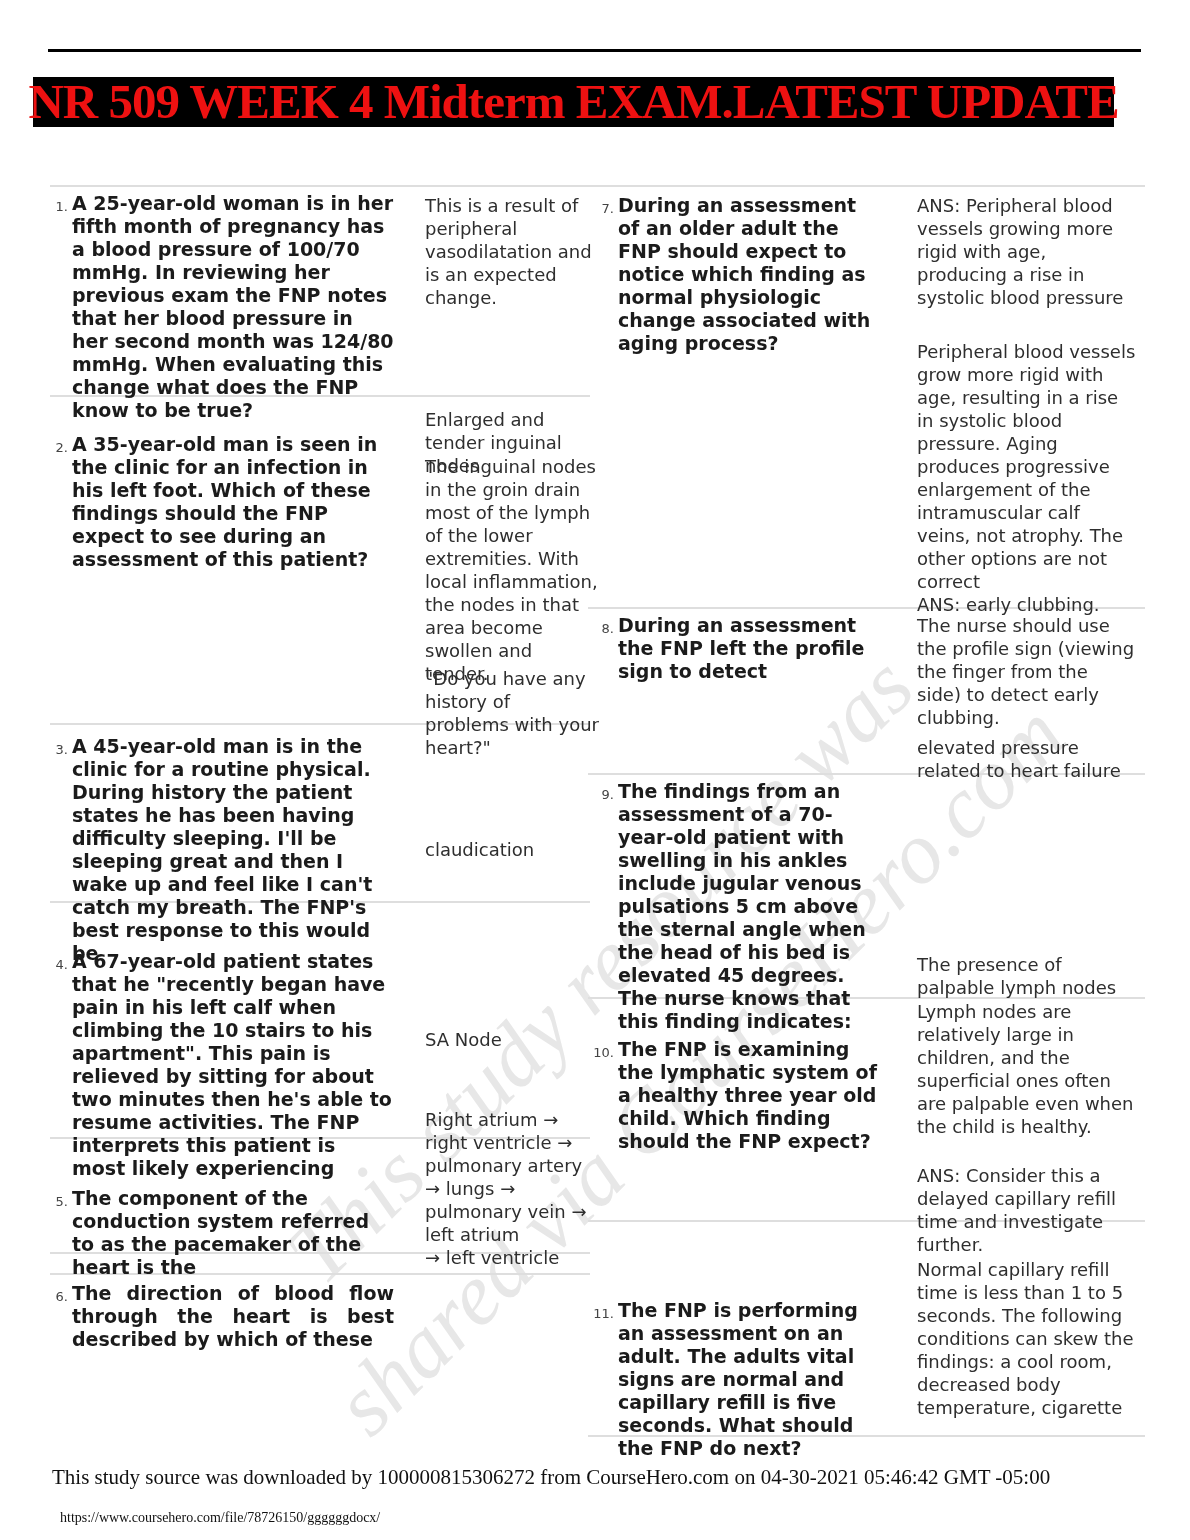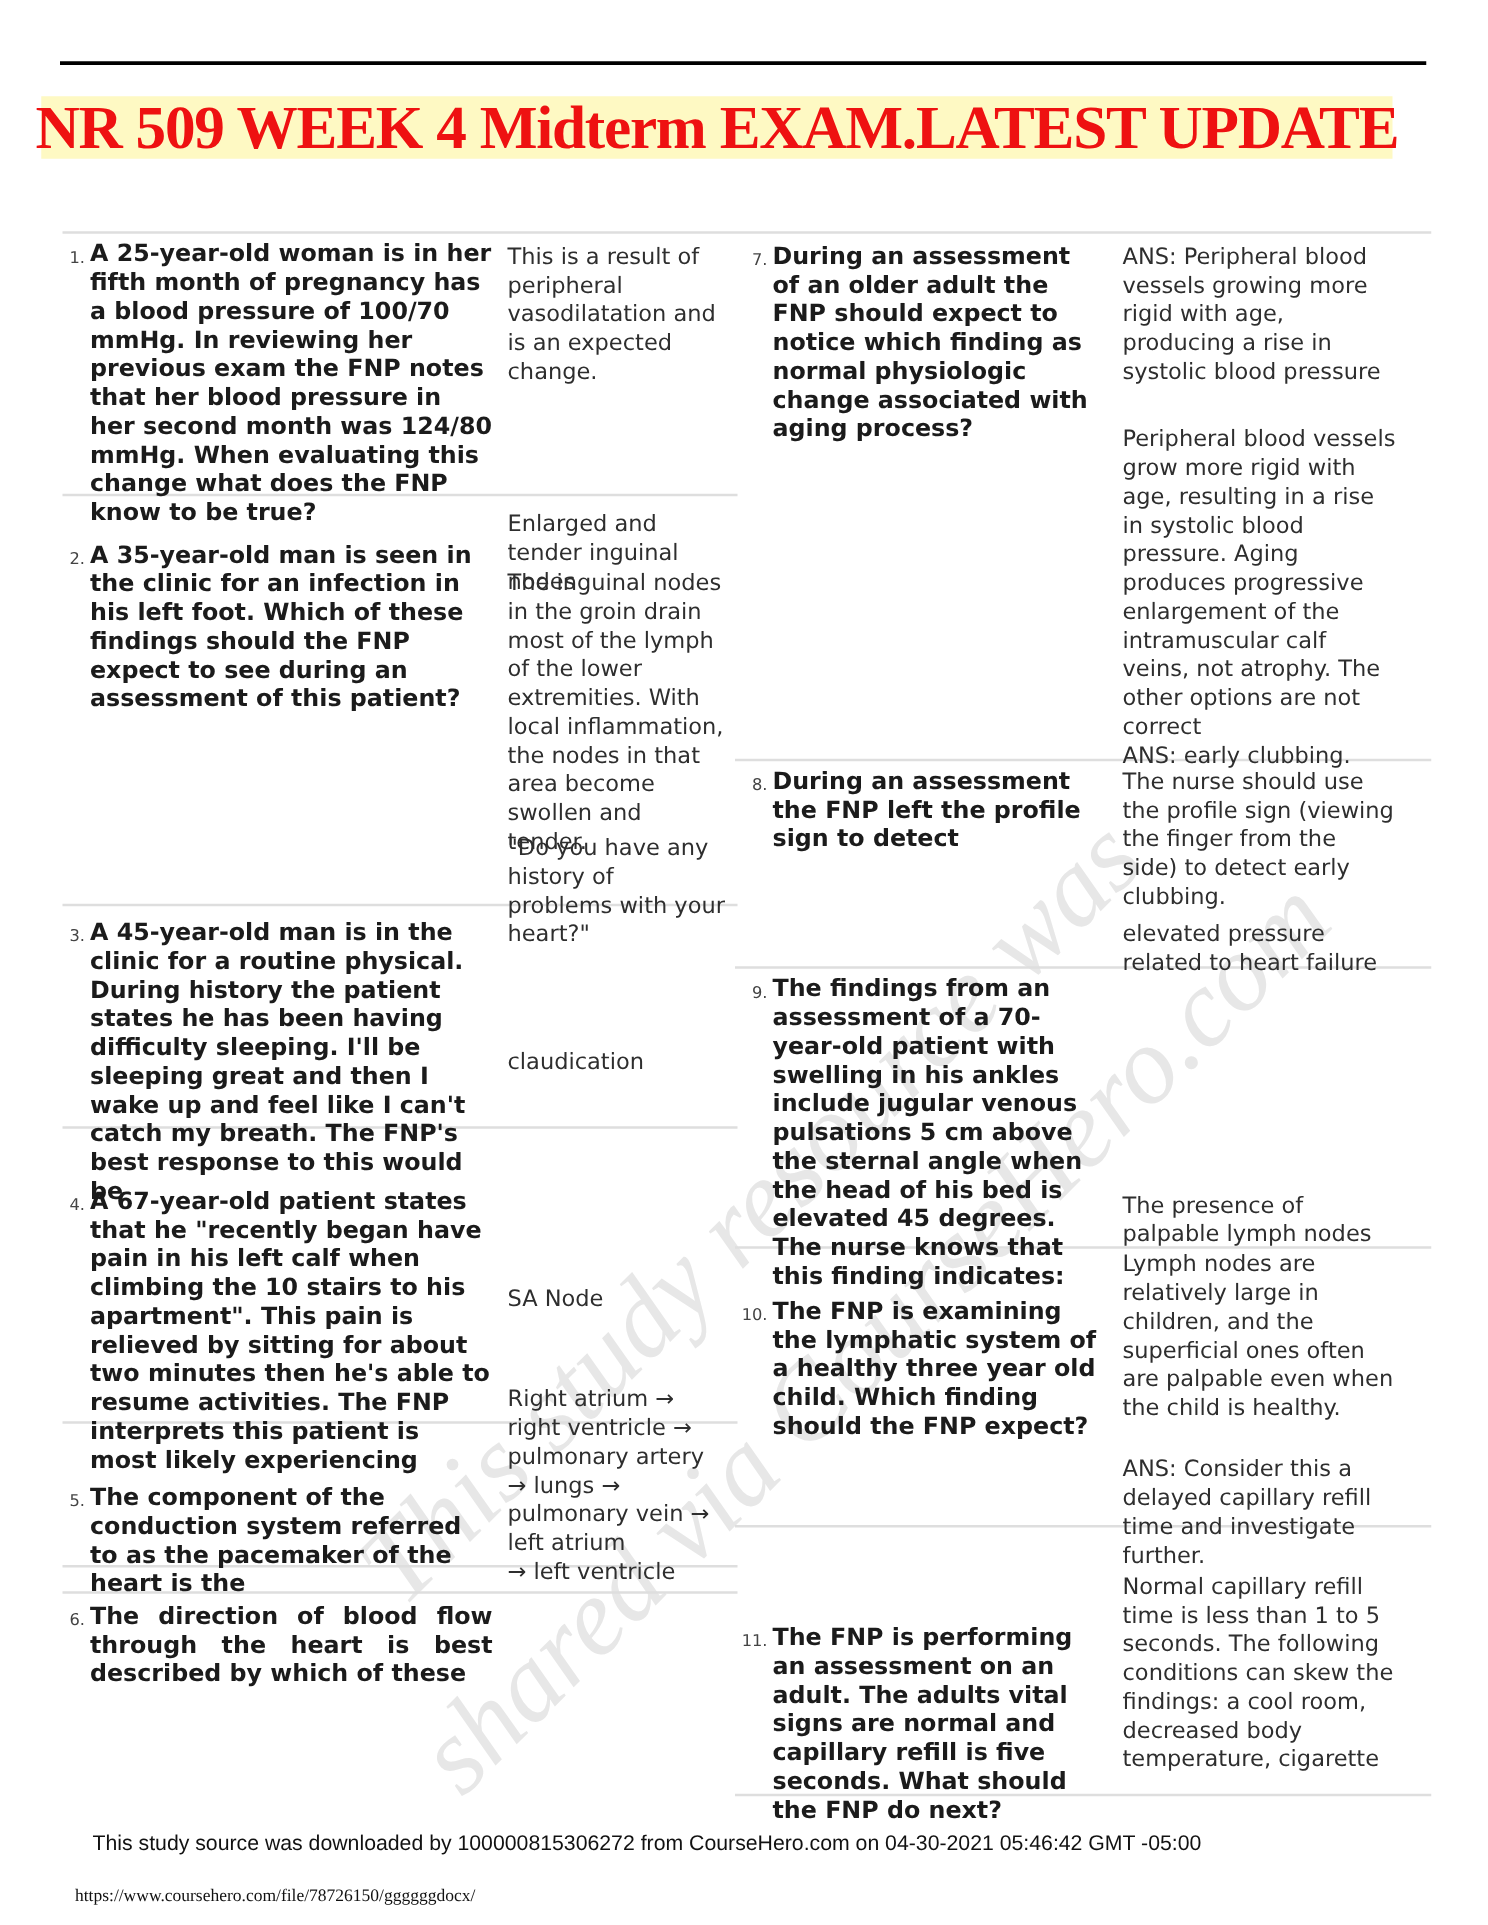--- a/index.html
+++ b/index.html
@@ -4,21 +4,21 @@
 <style>
   html,body{margin:0;padding:0;}
   body{
     width:1190px;height:1540px;position:relative;background:#ffffff;
     font-family:"DejaVu Sans",sans-serif;overflow:hidden;
   }
   
   .top-rule{position:absolute;left:48px;top:49px;width:1093px;height:3px;background:#000;}
   .title-banner{
     position:absolute;left:33px;top:77px;width:1081px;height:50px;
-    background:#fef9c3;display:flex;align-items:center;justify-content:center;
+    background:#000000;display:flex;align-items:center;justify-content:center;
   }
   .title-banner span{
     font-family:"Liberation Serif",serif;font-weight:700;font-size:49px;
     color:#ee1111;white-space:nowrap;letter-spacing:-1px;line-height:50px;
   }
   
   .watermark{
     position:absolute;left:650px;top:1020px;z-index:0;
     transform:translate(-50%,-50%) rotate(-45deg);
     font-family:"Liberation Serif",serif;font-style:italic;
@@ -32,29 +32,29 @@
   .hline.rhalf{left:588px;width:557px;}
   
   .q{position:absolute;z-index:2;font-weight:700;font-size:19px;line-height:23px;color:#1b1b1b;}
   .q .qnum{
     position:absolute;left:-30px;top:3px;width:26px;text-align:right;
     font-weight:400;font-size:13px;color:#444;
   }
   .q .qtext{display:block;}
   .colL .q{left:72px;width:322px;}
   .colR .q{left:618px;width:265px;}
-  .ans{position:absolute;z-index:2;font-weight:400;font-size:18px;line-height:23px;color:#2e2e2e;}
+  .ans{position:absolute;z-index:2;font-weight:400;font-size:18px;line-height:23px;color:#2e2e2e;margin-left:19px;}
   .colA .ans{left:406px;width:174px;}
   .colB .ans{left:898px;width:220px;}
   .justify .qtext{text-align:justify;}
   .pre{white-space:pre-line;}
   
   .footer-note{
-    position:absolute;left:74px;top:1465px;z-index:2;
-    font-family:Liberation Sans, sans-serif;font-size:17px;color:#111;white-space:nowrap;
+    position:absolute;left:52px;top:1465px;z-index:2;
+    font-family:Liberation Serif, serif;font-size:21px;color:#111;white-space:nowrap;
   }
   .footer-url{
     position:absolute;left:60px;top:1510px;z-index:2;
     font-family:"Liberation Serif",serif;font-size:14px;color:#111;
     text-decoration:none;white-space:nowrap;
   }
 </style>
 </head>
 <body>
 

